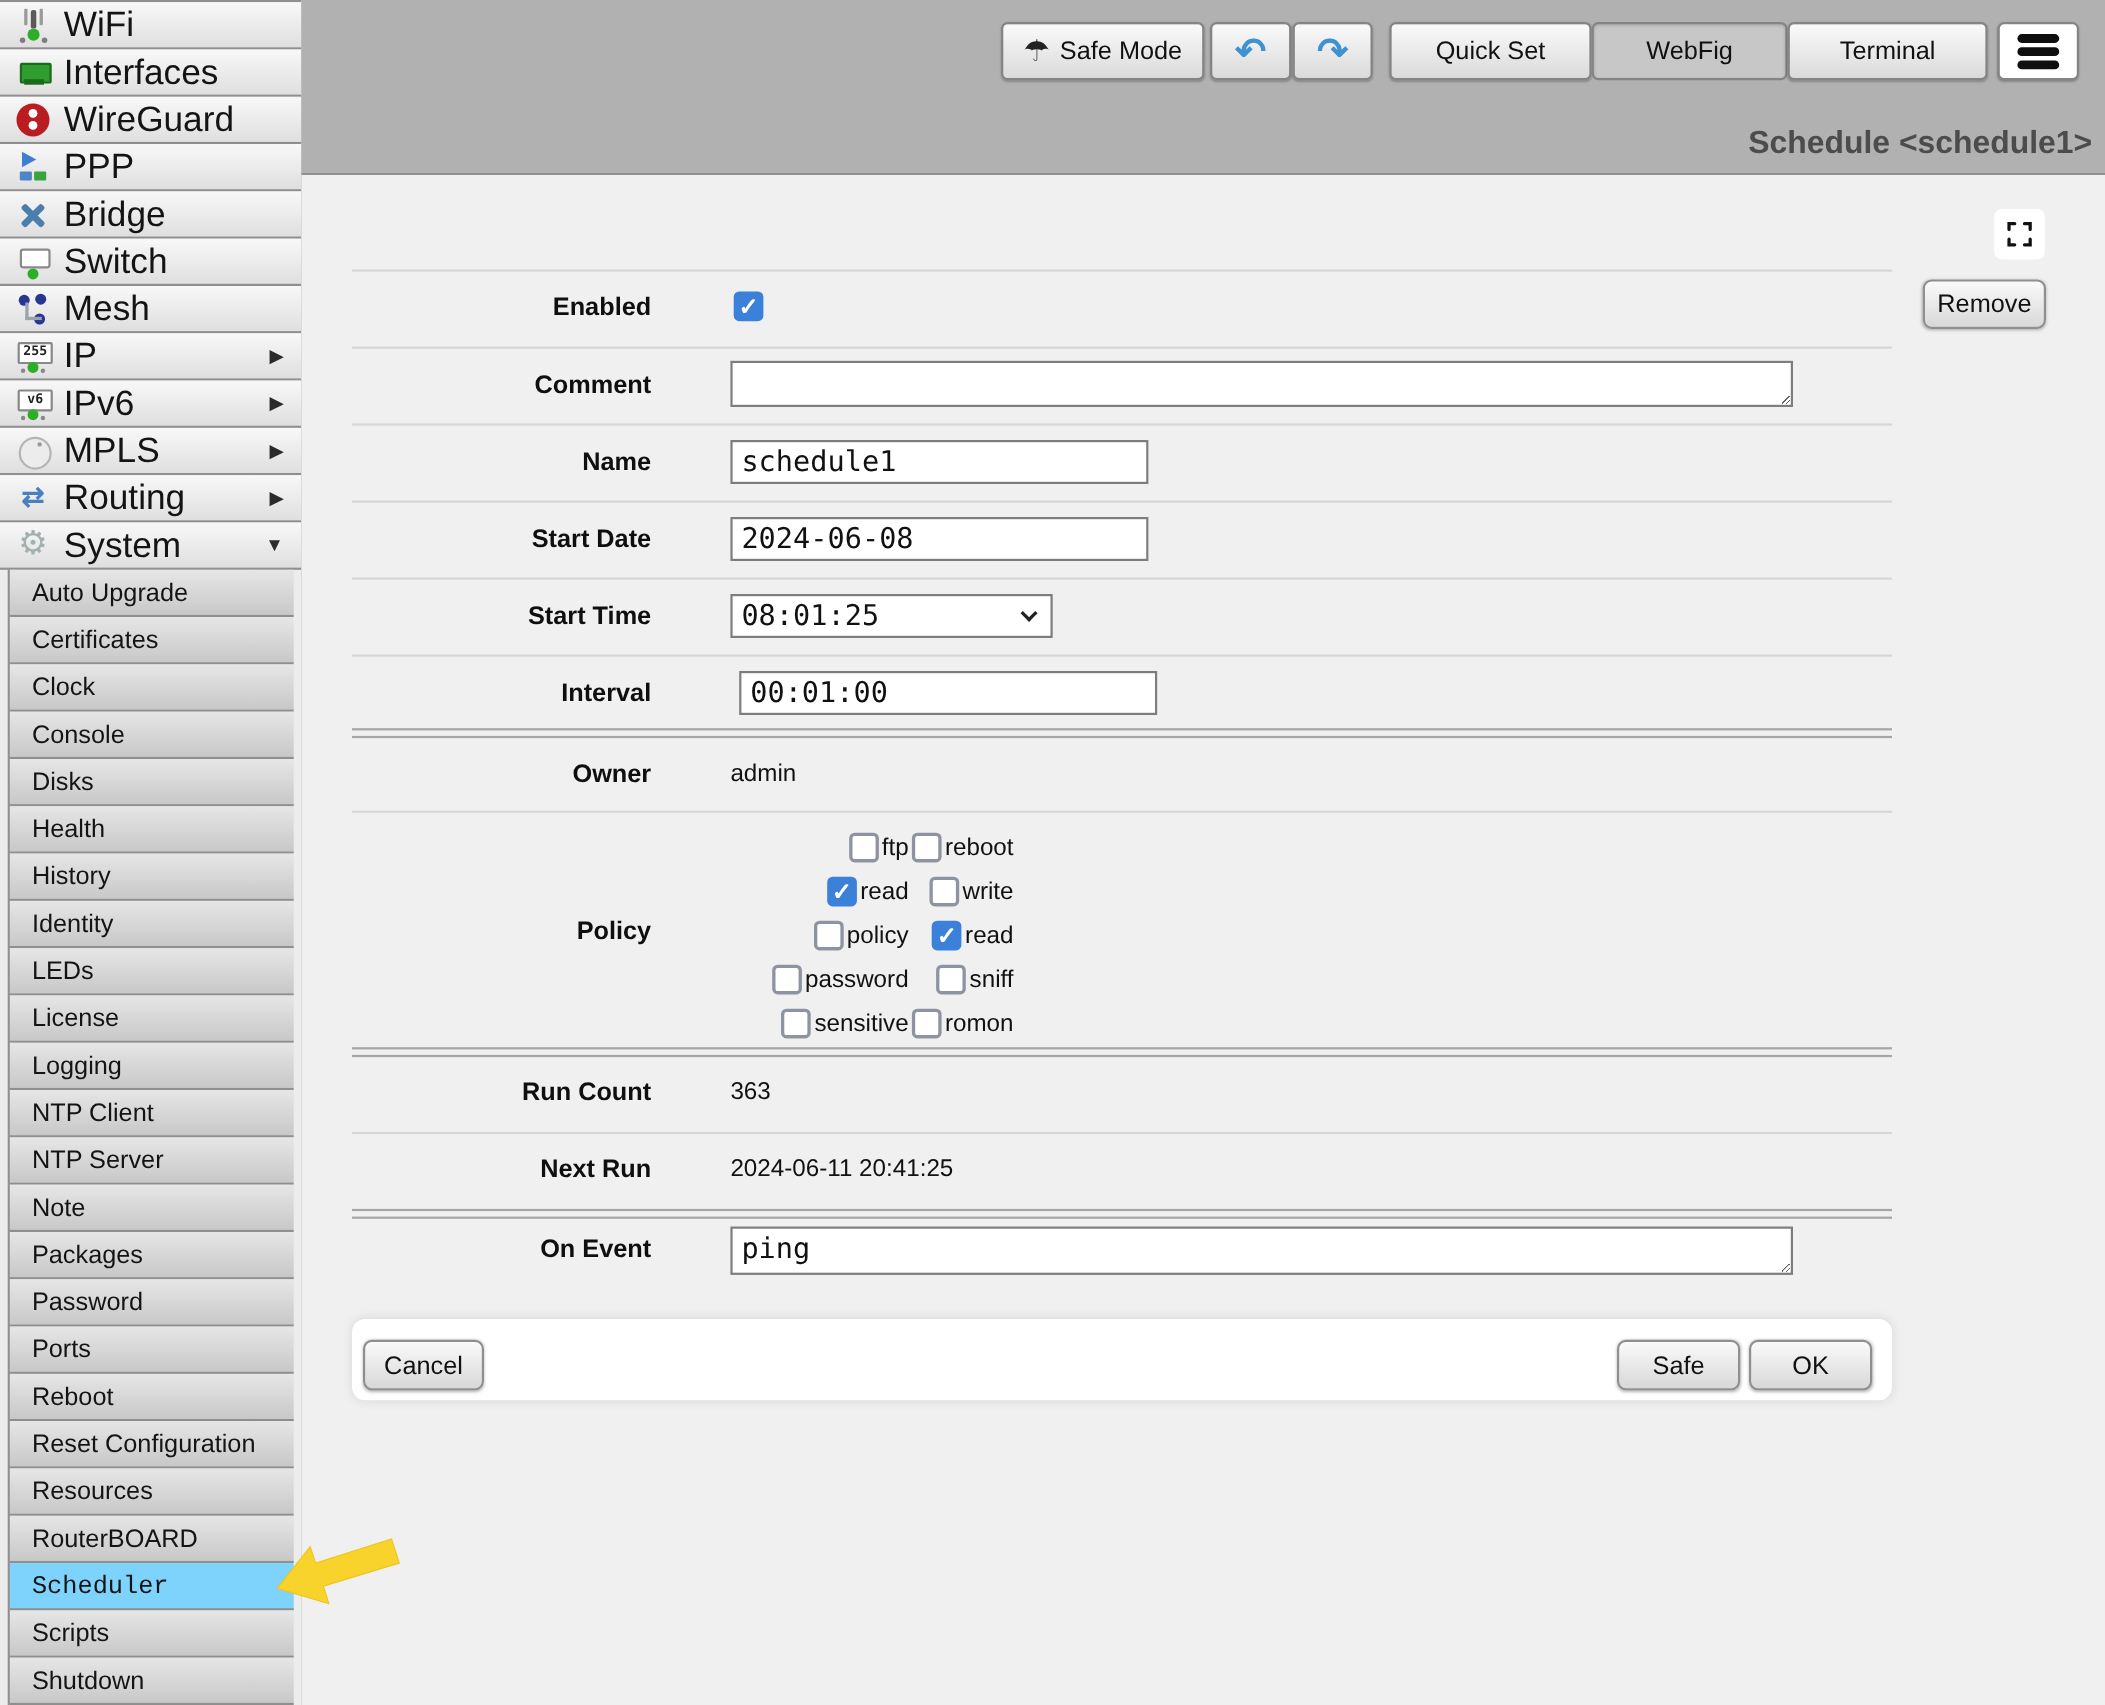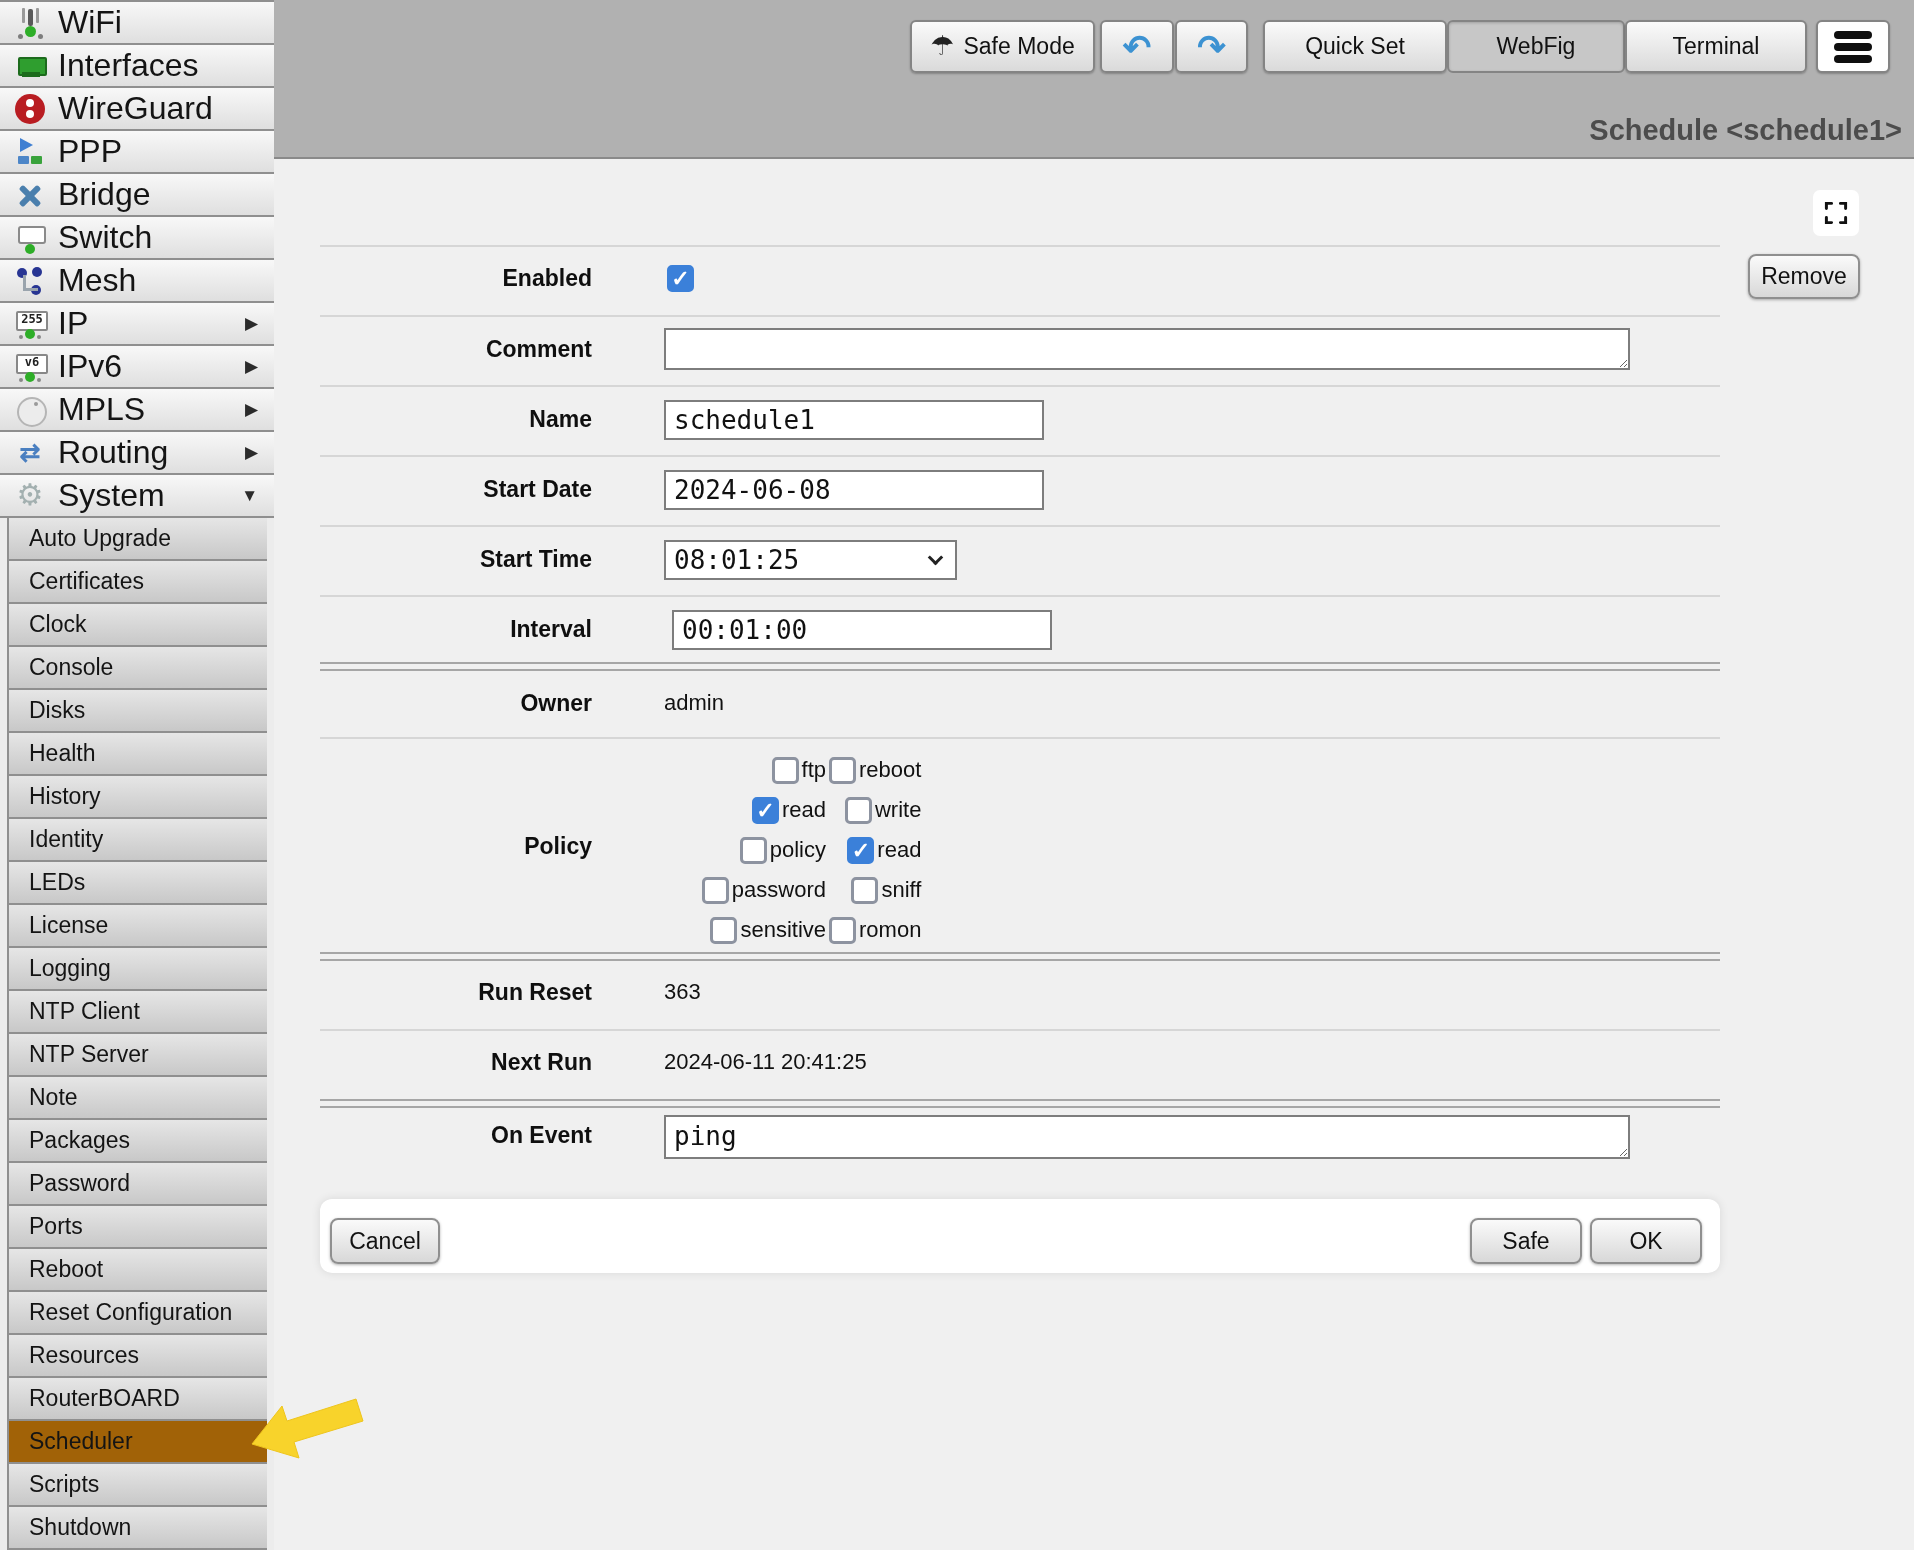--- a/index.html
+++ b/index.html
@@ -11,21 +11,21 @@
   
   .sidebar{position:absolute;left:0;top:0;width:274px;height:1550px;background:#ececec;overflow:hidden;}
   .menu-main{border-top:2px solid #8f8f8f;}
   .srow{height:43px;display:flex;align-items:center;padding-left:13px;
     background:linear-gradient(#f8f8f8,#dfdfdf);border-bottom:2px solid #8f8f8f;cursor:pointer;}
   .slabel{margin-left:11px;font-size:32px;color:#141414;}
   .sarrow{margin-left:auto;padding-right:16px;font-size:17px;color:#2b2b2b;}
   .menu-sub{margin-left:7px;width:260px;border-left:2px solid #8f8f8f;}
   .subrow{height:43px;display:flex;align-items:center;padding-left:20px;font-size:23px;color:#141414;
     background:linear-gradient(#e6e6e6,#c8c8c8);border-bottom:2px solid #8f8f8f;cursor:pointer;}
-  .subrow.selected{background:#a16207;}
+  .subrow.selected{background:#7dd3fc;font-family:Liberation Mono, monospace;}
 
   
   .icon{width:34px;height:34px;position:relative;display:inline-block;flex:none;}
   .icon::before,.icon::after{content:"";position:absolute;}
   .ic-wifi::before{left:15px;top:3px;width:5px;height:17px;background:#5a5a5a;border-radius:2px;
     box-shadow:-7px -2px 0 -1px #9a9a9a,7px -2px 0 -1px #9a9a9a;}
   .ic-wifi::after{left:12px;top:20px;width:11px;height:11px;background:#2eae28;border-radius:50%;
     box-shadow:-10px 5px 0 -3px #7d7d7d,10px 5px 0 -3px #7d7d7d;}
   .ic-interfaces::before{left:5px;top:8px;width:25px;height:15px;background:#2f9e2f;border:2px solid #1c6b1c;border-radius:2px;}
   .ic-interfaces::after{left:9px;top:23px;width:18px;height:5px;background:#1c6b1c;}
@@ -300,21 +300,21 @@
       <div class="dsep" style="top:940px;"></div>
 
       <div class="flabel" style="top:106px;">Enabled</div>
       <div class="flabel" style="top:177px;">Comment</div>
       <div class="flabel" style="top:247px;">Name</div>
       <div class="flabel" style="top:317px;">Start Date</div>
       <div class="flabel" style="top:387px;">Start Time</div>
       <div class="flabel" style="top:457px;">Interval</div>
       <div class="flabel" style="top:531px;">Owner</div>
       <div class="flabel" style="top:674px;">Policy</div>
-      <div class="flabel" style="top:820px;">Run Reset</div>
+      <div class="flabel" style="top:820px;">Run Count</div>
       <div class="flabel" style="top:890px;">Next Run</div>
       <div class="flabel" style="top:963px;">On Event</div>
 
       <span class="cb checked" style="position:absolute;left:393px;top:106px;"></span>
 
       <textarea class="field" style="position: absolute; left: 390px; top: 169px; width: 966px; height: 42px;"></textarea>
 
       <input class="field" style="position: absolute; left: 390px; top: 241px; width: 380px; height: 40px;" value="schedule1">
 
       <input class="field" style="position: absolute; left: 390px; top: 311px; width: 380px; height: 40px;" value="2024-06-08">

